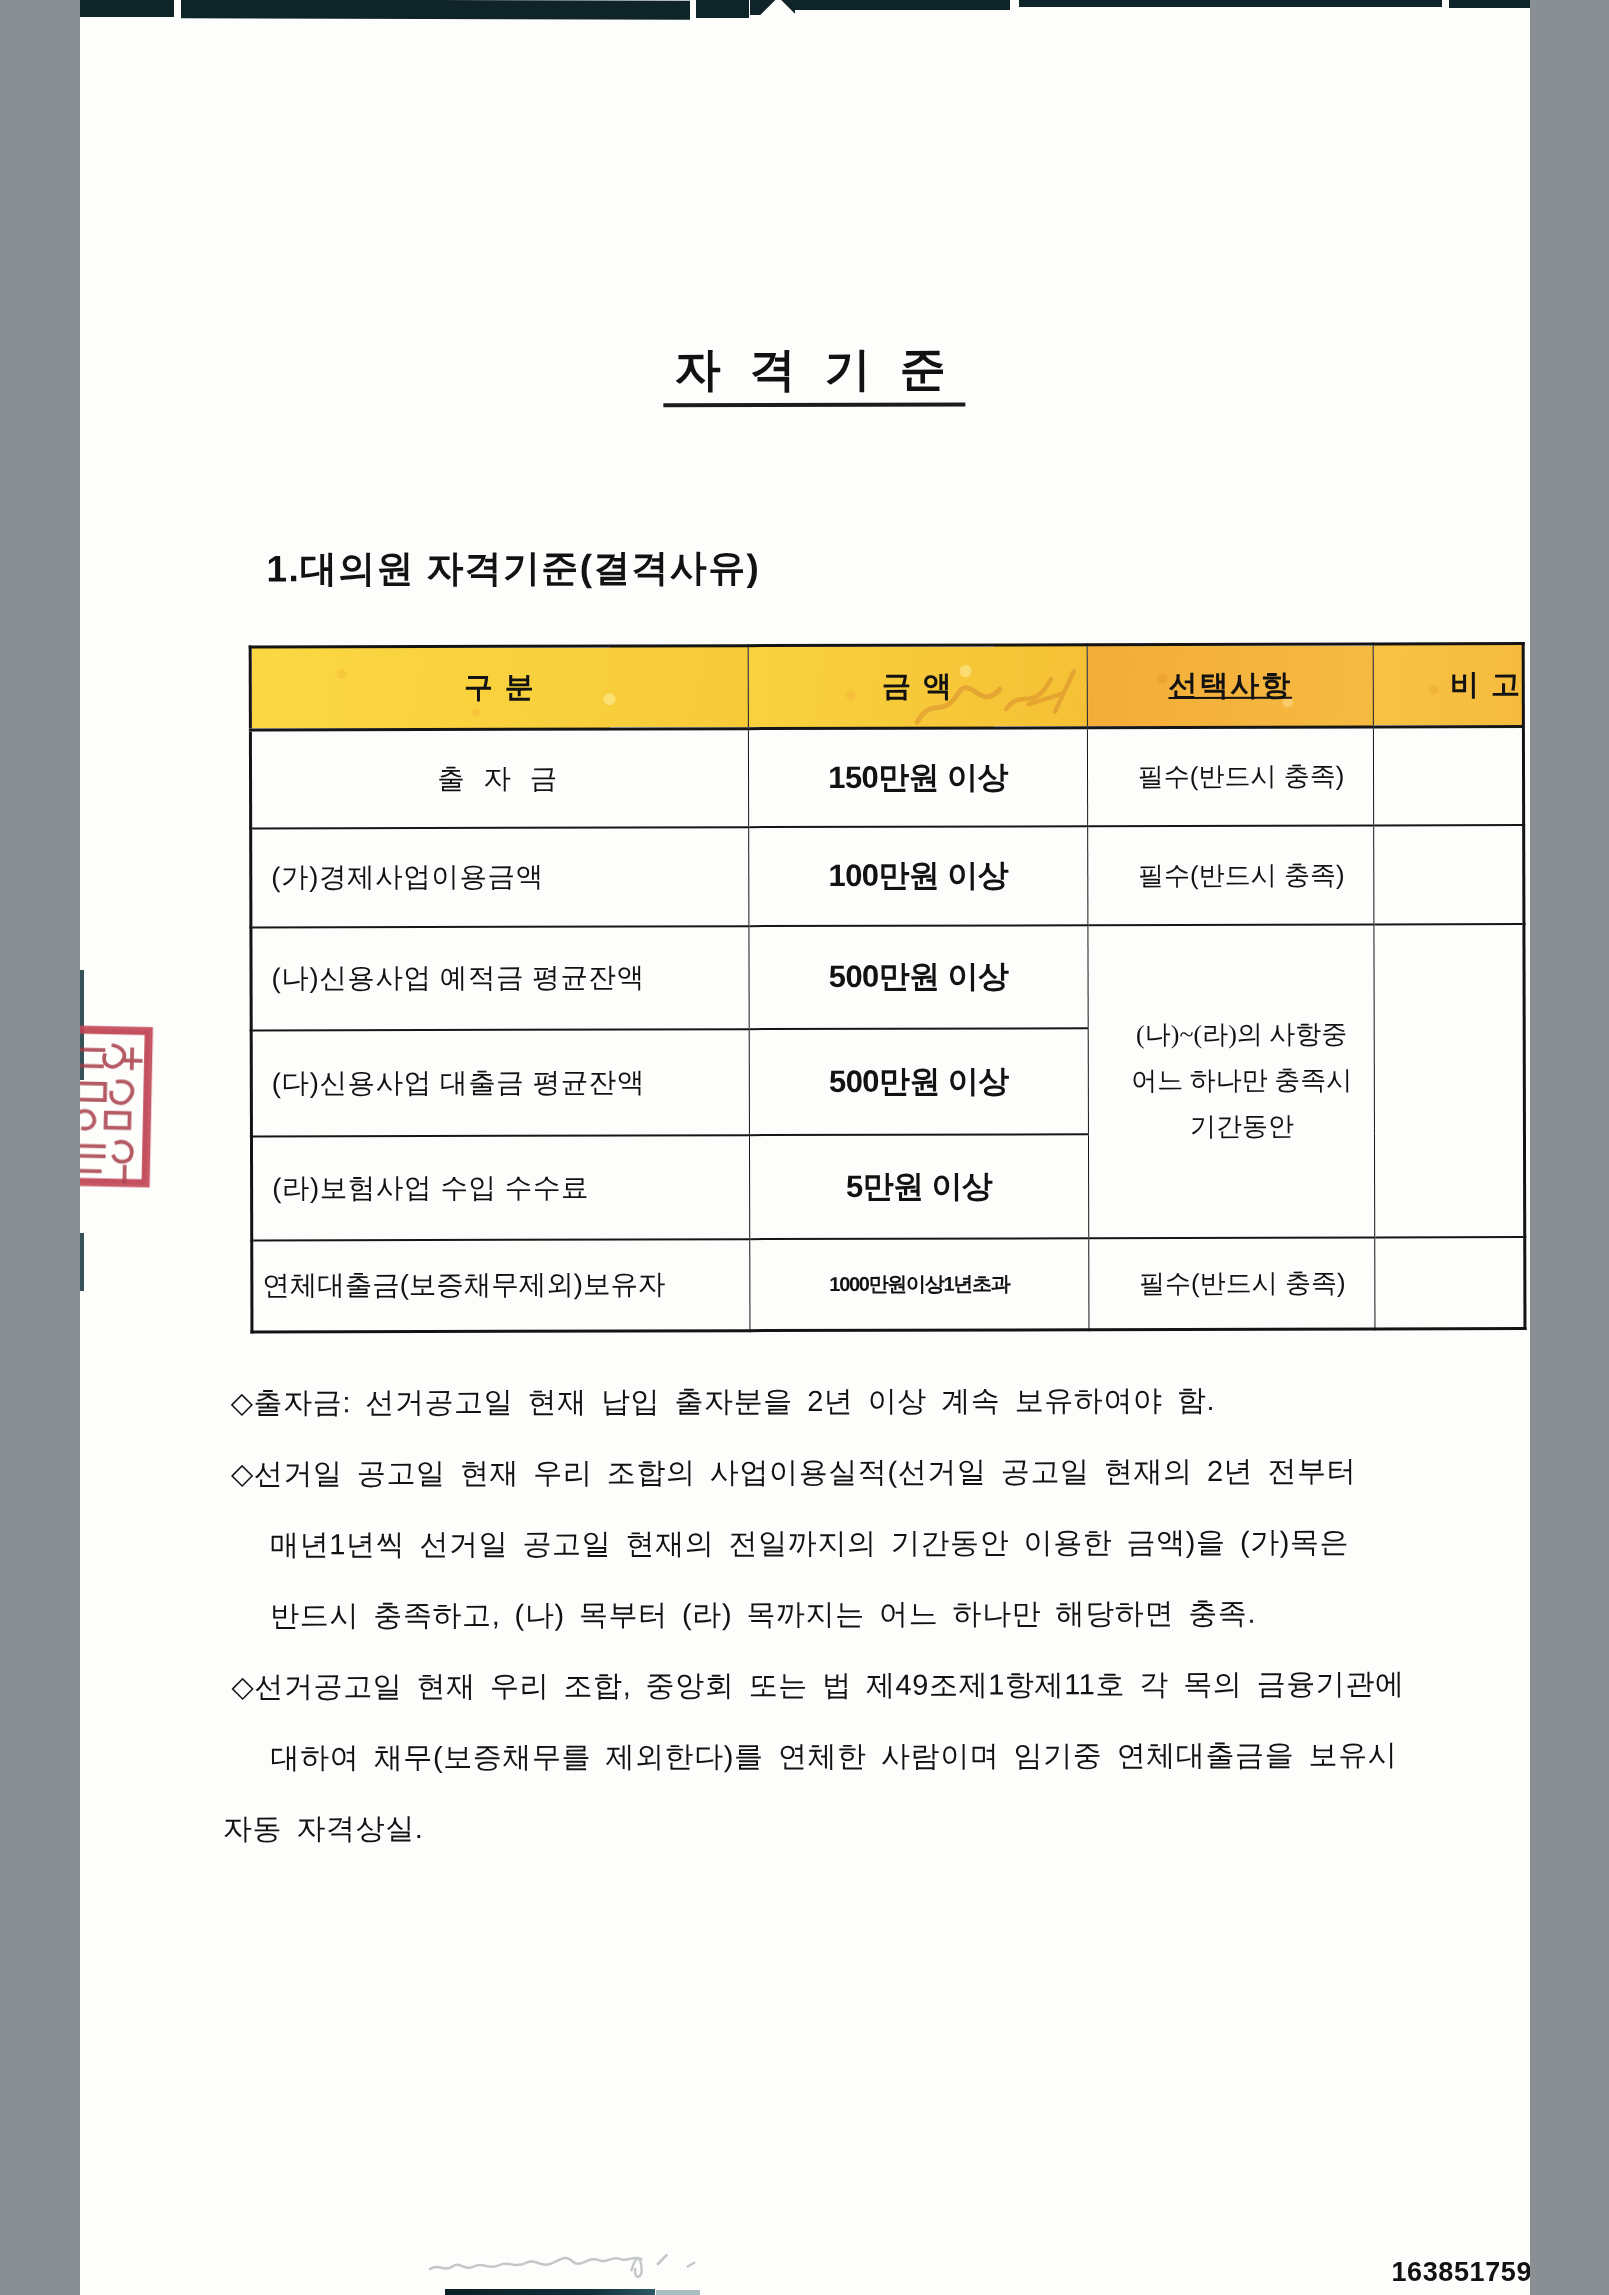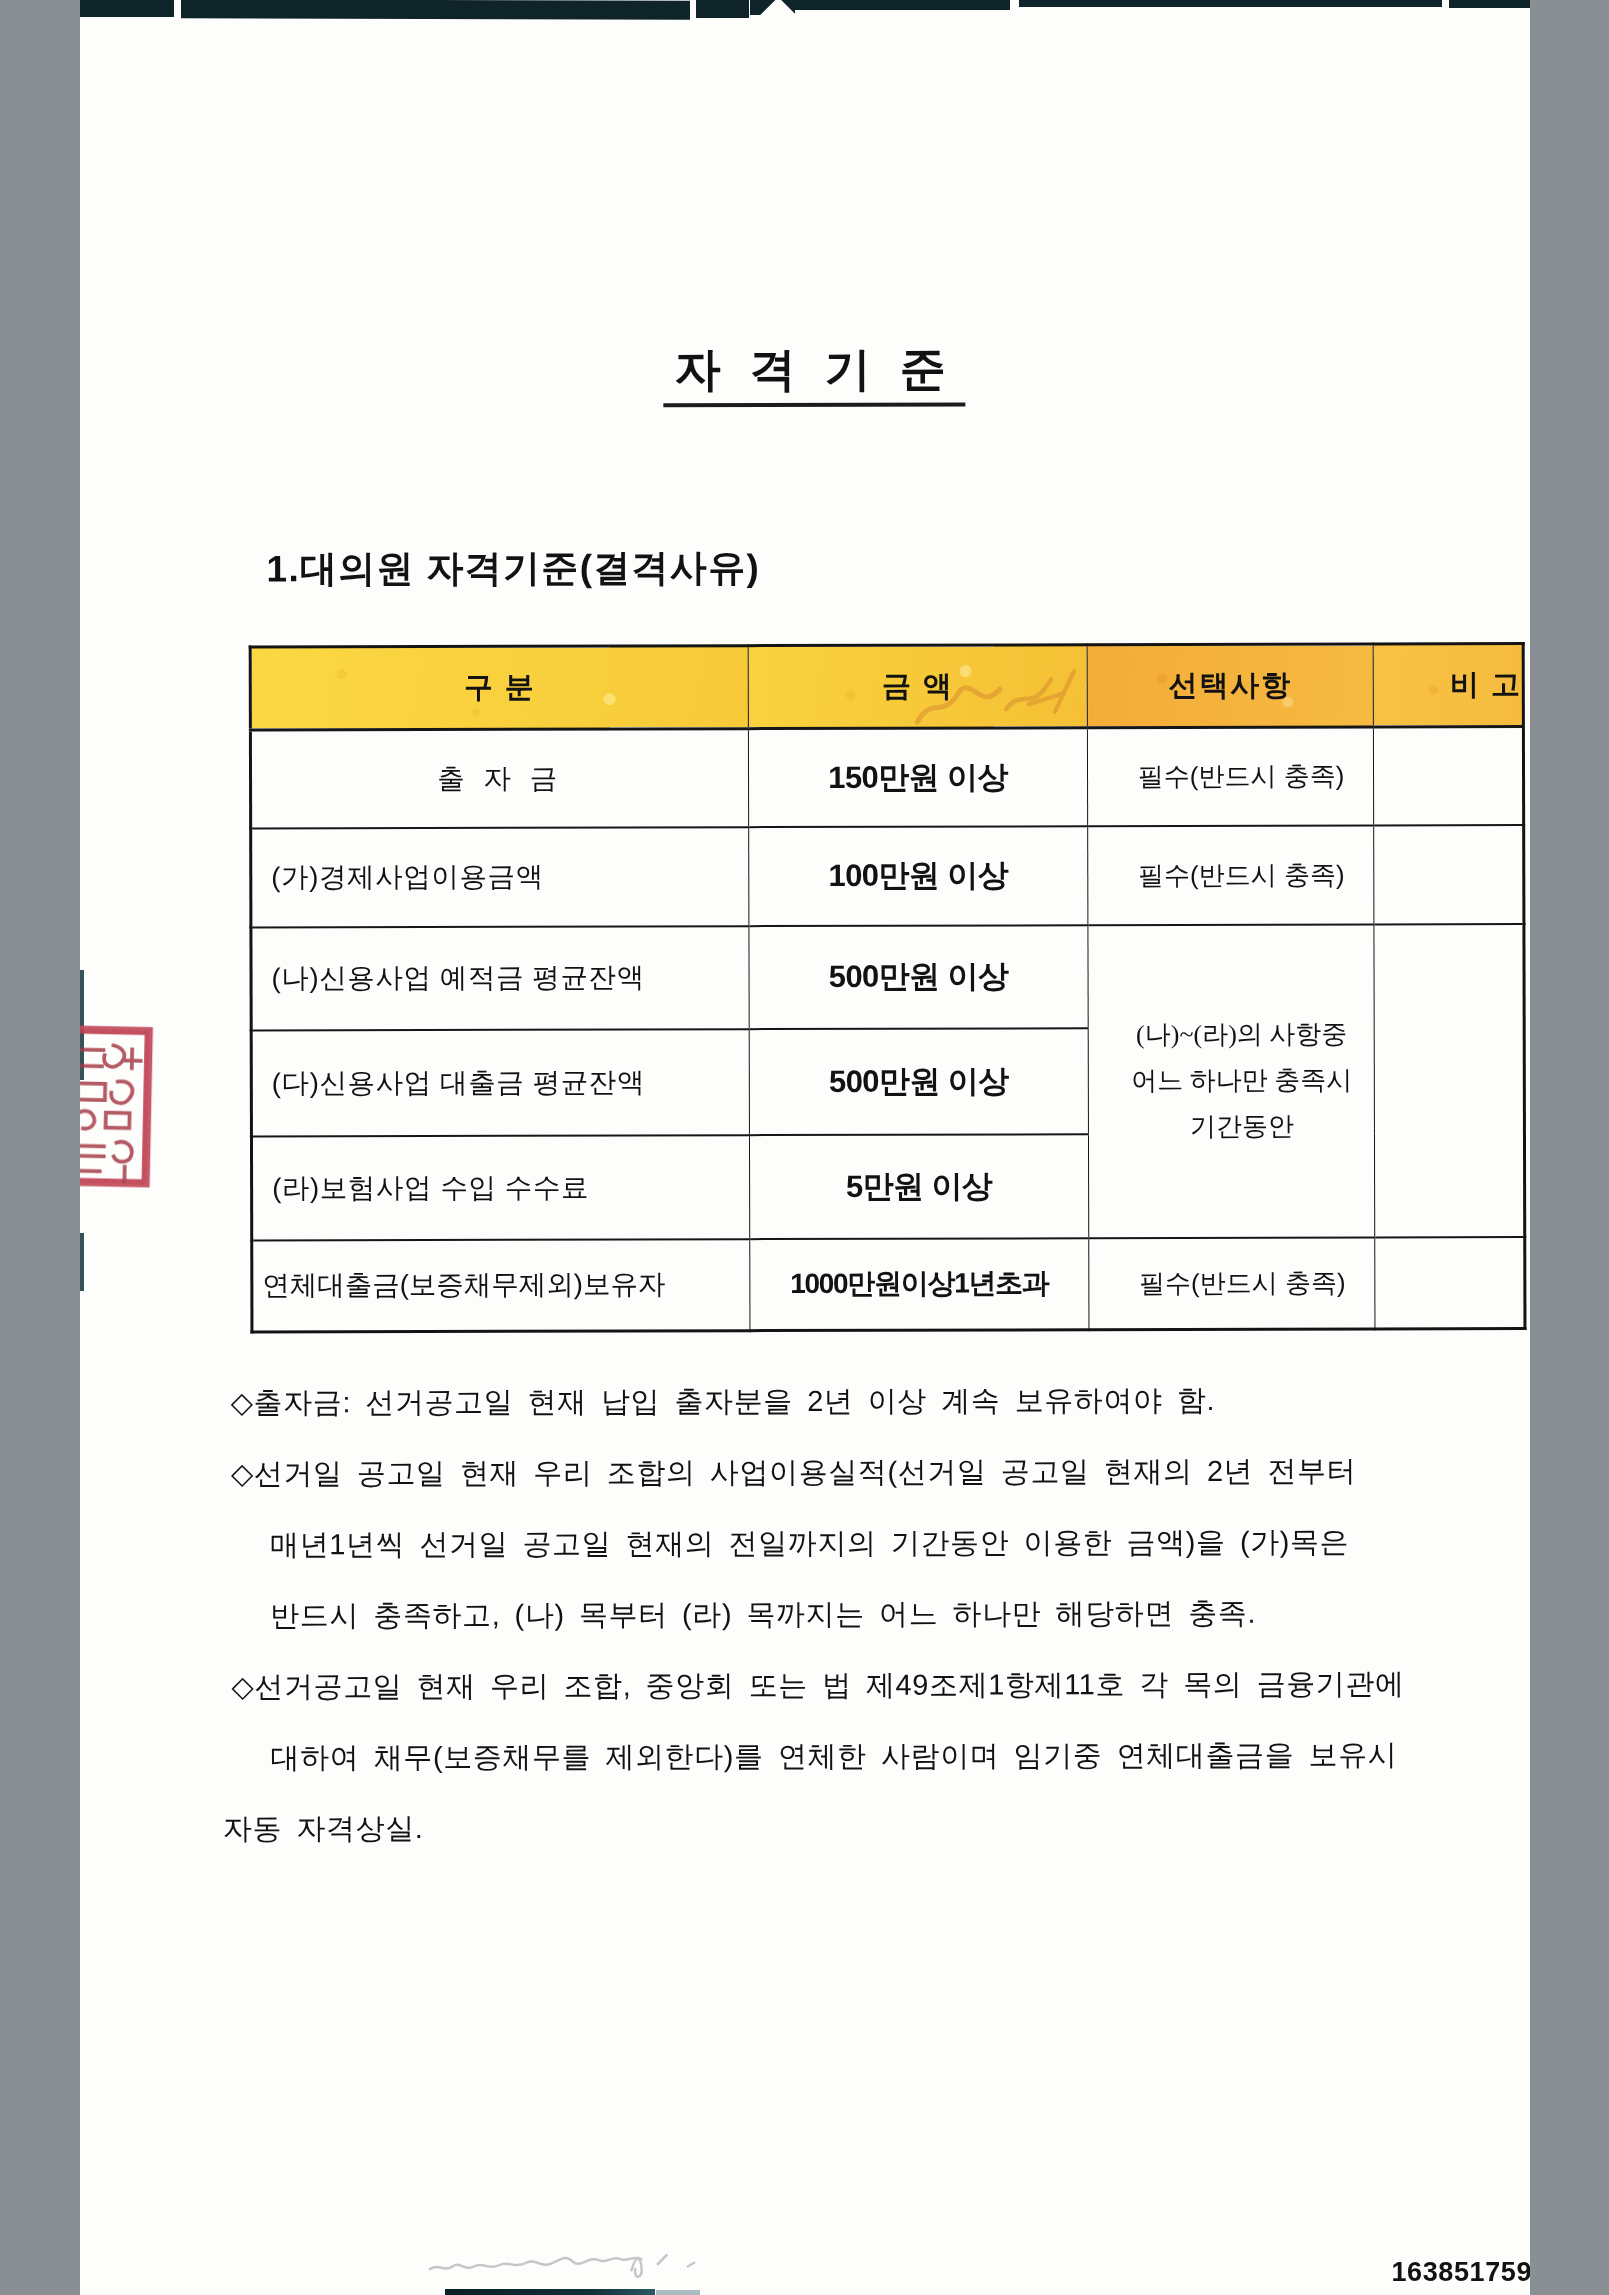--- a/index.html
+++ b/index.html
@@ -63,31 +63,31 @@
       radial-gradient(circle at 72% 64%, rgba(255,238,160,.55) 0 5.6px, transparent 6.3px),
       radial-gradient(circle at 45% 80%, rgba(236,158,44,.25) 0 3.8px, transparent 4.4px),
       linear-gradient(100deg,#fbd843,#f7ca38); }
   th.hd2 { background:
       radial-gradient(circle at 30% 60%, rgba(238,164,48,.30) 0 4.4px, transparent 5px),
       radial-gradient(circle at 64% 30%, rgba(255,238,160,.55) 0 5.6px, transparent 6.3px),
       linear-gradient(95deg,#f9d23e,#f5c035); }
   th.hd3 { background:
       radial-gradient(circle at 26% 40%, rgba(228,140,36,.35) 0 5px, transparent 5.6px),
       radial-gradient(circle at 70% 70%, rgba(255,224,150,.5) 0 5px, transparent 5.6px),
-      linear-gradient(95deg,#f3ac38,#f6ba41); }
+      linear-gradient(95deg,#f3ac38,#f6ba41); text-decoration: underline; }
   th.hd4 { background:
       radial-gradient(circle at 40% 55%, rgba(232,150,40,.3) 0 4.4px, transparent 5px),
       linear-gradient(95deg,#f7c244,#f5bb3e); text-align: right; }
 
   td.cat { font-size:27.5px; letter-spacing:0.6px; }
   td.cat.left { text-align:left; padding-left:19px; }
   td.cat.tight { padding-left:8.8px; letter-spacing:0; }
   td.cat.spread { letter-spacing:5.6px; }
   td.amt { font-size:31px; font-weight:bold; letter-spacing:-0.6px; }
-  td.amt.long { font-size:28px; letter-spacing:-1.3px;border-radius:20px; }
+  td.amt.long { font-size:20px; letter-spacing:-1.3px;border-radius:20px; }
   td.opt { font-size:26px; letter-spacing:0;padding-left:21px; }
   td.opt .opt-line { line-height:46px;font-family:Liberation Serif, serif; }
   td.note { background:#fdfdfc; }
 
   
   .notes { position:absolute; left:150px; top:1366px; width:1351px;
            font-size:29px; line-height:71px; letter-spacing:0.6px; word-spacing:5.6px;
            white-space:nowrap; }
   .note-line { height:71px; }
   .note-line.indent { padding-left:39px; }

